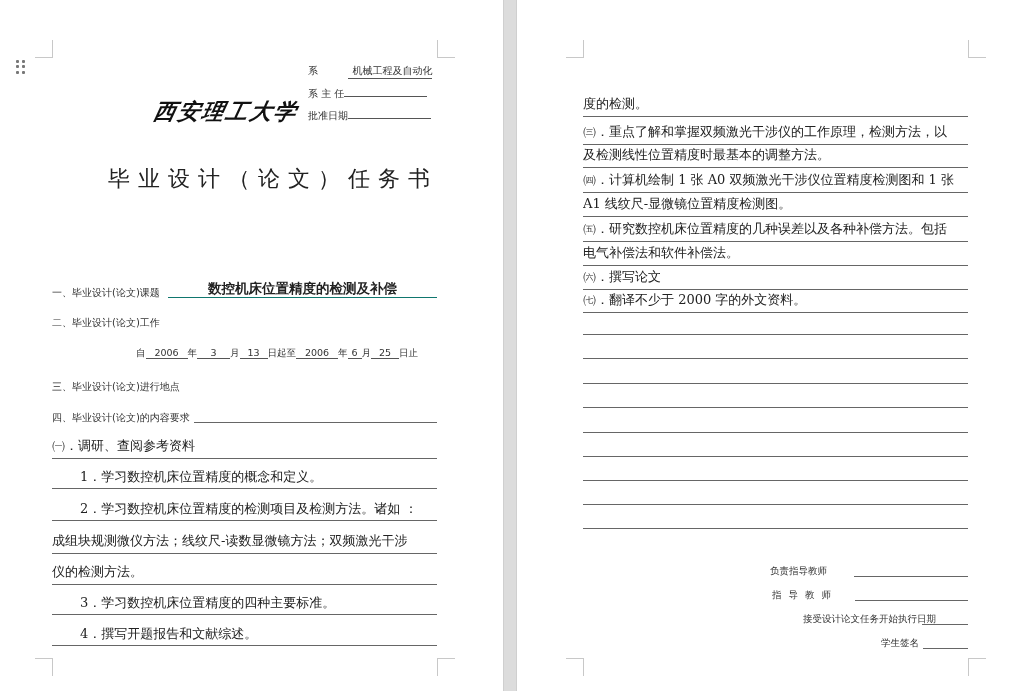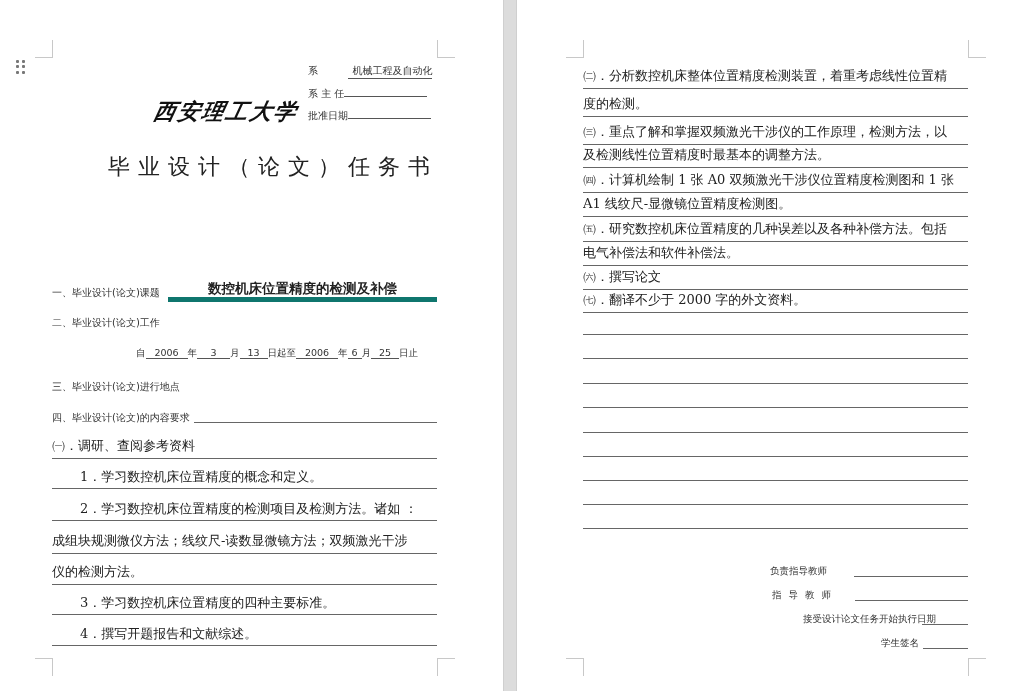--- a/index.html
+++ b/index.html
@@ -64,25 +64,25 @@
   </div>
   <div class="abs sans small" style="left:308px;top:85px;">
     <span>系 主 任</span><span class="ul" style="width:83px;height:11px;"></span>
   </div>
   <div class="abs sans small" style="left:308px;top:107px;">
     <span>批准日期</span><span class="ul" style="width:83px;height:11px;"></span>
   </div>
 
   <div class="abs logo" style="left:154px;top:97px;">西安理工大学</div>
 
-  <div class="abs main-title" style="left:108px;top:152px;">毕业设计（论文）任务书</div>
+  <div class="abs main-title" style="left:108px;top:164px;">毕业设计（论文）任务书</div>
 
 
   <div class="abs sans small" style="left:52px;top:286px;">一、毕业设计(论文)课题</div>
-  <div class="abs" style="left:168px;top:280px;width:269px;height:17px;border-bottom:5px solid #0f766e;text-align:center;font-size:13.5px;font-weight:bold;">数控机床位置精度的检测及补偿</div>
+  <div class="abs" style="left:168px;top:280px;width:269px;height:17px;border-bottom:1px solid #0f766e;text-align:center;font-size:13.5px;font-weight:bold;">数控机床位置精度的检测及补偿</div>
 
   <div class="abs sans small" style="left:52px;top:316px;">二、毕业设计(论文)工作</div>
   <div class="abs sans small" style="left:136px;top:347px;font-size:9.5px;">
     <span>自</span><span class="ul" style="width:42px;text-align:center;">2006</span><span>年</span><span class="ul" style="width:33px;text-align:center;">3</span><span>月</span><span class="ul" style="width:28px;text-align:center;">13</span><span>日起至</span><span class="ul" style="width:42px;text-align:center;">2006</span><span>年</span><span class="ul" style="width:14px;text-align:center;">6</span><span>月</span><span class="ul" style="width:28px;text-align:center;">25</span><span>日止</span>
   </div>
 
   <div class="abs sans small" style="left:52px;top:380px;">三、毕业设计(论文)进行地点</div>
 
   <div class="abs sans small" style="left:52px;top:411px;">四、毕业设计(论文)的内容要求</div>
   <div class="line" style="left:194px;top:422px;width:243px;"></div>
@@ -97,21 +97,20 @@
 </div>
 
 <div class="gap"></div>
 
 <div class="page" id="page-right">
   <div class="corner c-tl" style="left:49px;top:40px;"></div>
   <div class="corner c-tr" style="left:451px;top:40px;"></div>
   <div class="corner c-bl" style="left:49px;top:658px;"></div>
   <div class="corner c-br" style="left:451px;top:658px;"></div>
 
-  <div class="body-line" style="left:66px;top:66px;width:385px;">㈡．分析数控机床整体位置精度检测装置，着重考虑线性位置精</div>
   <div class="body-line" style="left:66px;top:94px;width:385px;">度的检测。</div>
   <div class="body-line" style="left:66px;top:122px;width:385px;">㈢．重点了解和掌握双频激光干涉仪的工作原理，检测方法，以</div>
   <div class="body-line" style="left:66px;top:145px;width:385px;">及检测线性位置精度时最基本的调整方法。</div>
   <div class="body-line" style="left:66px;top:170px;width:385px;">㈣．计算机绘制 1 张 A0 双频激光干涉仪位置精度检测图和 1 张</div>
   <div class="body-line bold-num" style="left:66px;top:194px;width:385px;font-weight:normal;">A1 线纹尺-显微镜位置精度检测图。</div>
   <div class="body-line" style="left:66px;top:219px;width:385px;">㈤．研究数控机床位置精度的几种误差以及各种补偿方法。包括</div>
   <div class="body-line" style="left:66px;top:267px;width:385px;">㈥．撰写论文</div>
   <div class="body-line" style="left:66px;top:243px;width:385px;">电气补偿法和软件补偿法。</div>
   <div class="body-line" style="left:66px;top:290px;width:385px;">㈦．翻译不少于 2000 字的外文资料。</div>
 

